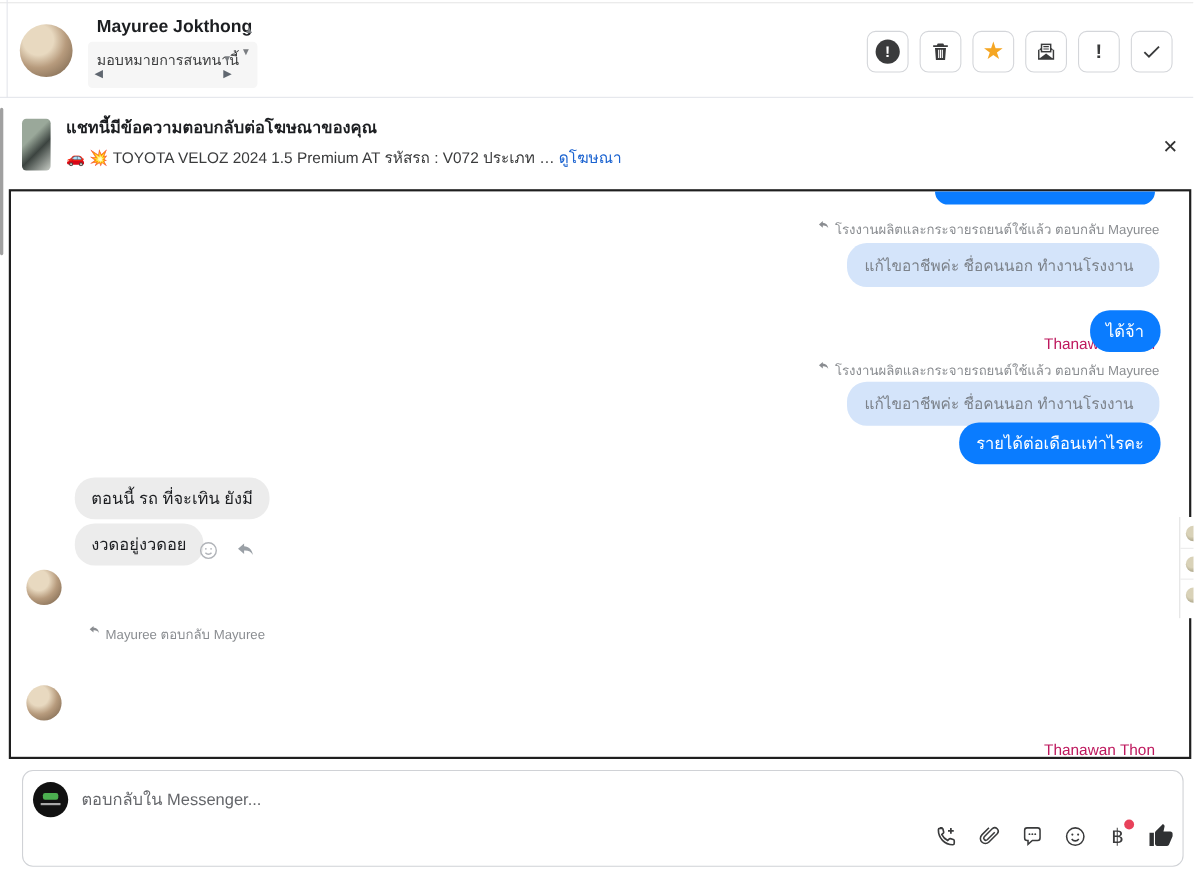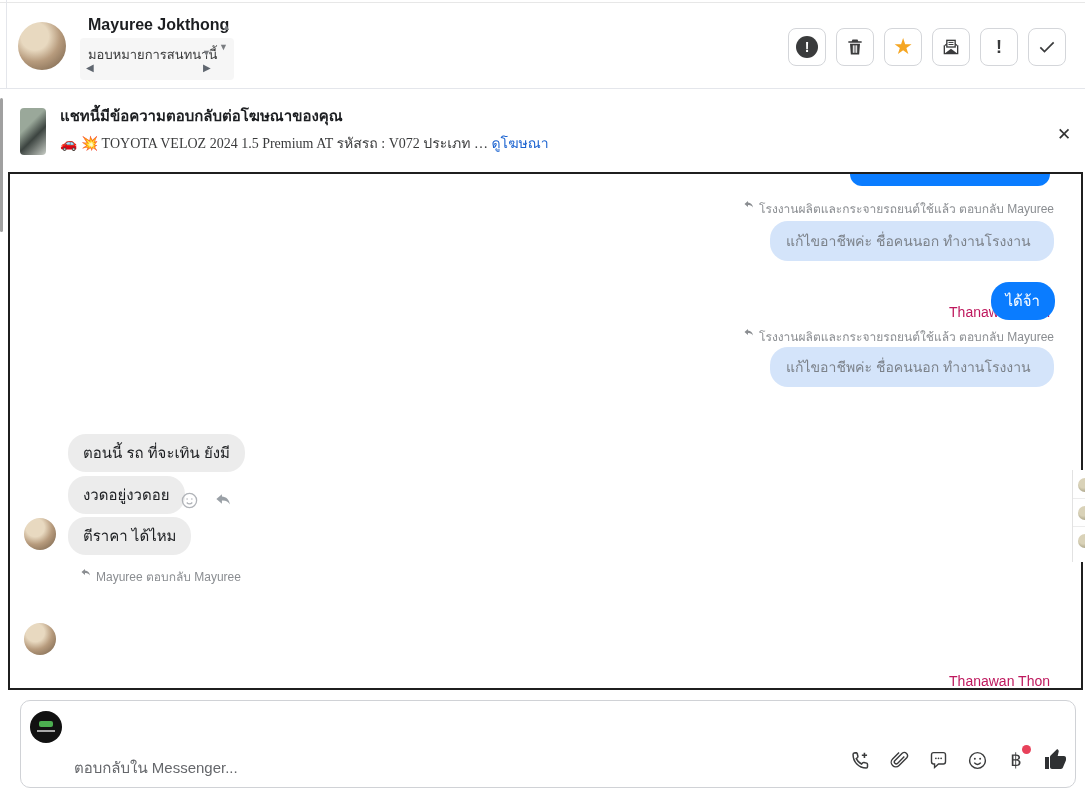--- a/index.html
+++ b/index.html
@@ -28,21 +28,21 @@
     background:#fff; display:flex; align-items:center; justify-content:center; cursor:pointer; }
   .report-circle { width:22px; height:22px; border-radius:50%; background:#3a3b3c; color:#fff;
     font-size:14px; font-weight:bold; display:flex; align-items:center; justify-content:center; }
   .star-glyph { color:#f5a623; font-size:22px; line-height:1; }
   .excl-glyph { color:#3a3b3c; font-size:18px; font-weight:bold; }
 
   
   .ad-thumb { left:20px; top:108px; width:26px; height:47px; border-radius:4px;
     background:linear-gradient(135deg,#9aa89a 0 35%,#3c4440 60%,#c9cec7 100%); }
   .ad-title { left:60px; top:104px; font-size:15px; font-weight:bold; color:#1c1e21; }
-  .ad-subtitle { left:60px; top:132px; font-size:14px; color:#3a3b3c;font-family:Liberation Serif, serif; }
+  .ad-subtitle { left:60px; top:132px; font-size:14px; color:#3a3b3c; }
   .ad-link { color:#1b63d0; cursor:pointer; }
   .banner-close { left:1052px; top:122px; width:24px; height:24px; font-size:17px; color:#333;
     display:flex; align-items:center; justify-content:center; cursor:pointer; }
 
   
   .page-scrollbar { left:0; top:98px; width:3px; height:134px; background:#a0a0a0; border-radius:2px; }
 
   
   .chat-panel { left:8px; top:172px; width:1075px; height:518px; border:2px solid #1f1f1f; background:#fff; }
 
@@ -56,21 +56,21 @@
   .sender-name { font-size:14px; color:#be185d; }
   .avatar-sm { width:32px; height:32px; }
   .hover-actions { display:flex; align-items:center; gap:10px; }
 
   
   .composer { left:20px; top:700px; width:1056px; height:88px; border:1px solid #d0d2d6; border-radius:10px; background:#fff; }
   .page-logo { left:30px; top:711px; width:32px; height:32px; border-radius:50%; background:#111;
     position:absolute; overflow:hidden; }
   .page-logo .logo-bar { position:absolute; left:9px; top:10px; width:14px; height:6px; background:#4caf50; border-radius:2px; }
   .page-logo .logo-line { position:absolute; left:7px; top:19px; width:18px; height:2px; background:#e8e8e8; opacity:.7; }
-  .composer-input { left:74px; top:752px; width:700px; height:30px; border:none; outline:none;
+  .composer-input { left:74px; top:712px; width:700px; height:30px; border:none; outline:none;
     font-size:15px; color:#4d7c0f; background:transparent; font-family:inherit; }
   .composer-input::placeholder { color:#65676b; opacity:1; }
   .composer-icons { left:auto; right:18px; top:748px; display:flex; align-items:center; gap:15px; }
   .cicon { width:24px; height:24px; display:flex; align-items:center; justify-content:center;
     color:#3a3b3c; cursor:pointer; position:relative; }
   .baht-glyph { font-size:18px; color:#3a3b3c; }
   .red-dot { position:absolute; right:-3px; top:-3px; width:9px; height:9px; border-radius:50%; background:#e8415a; }
 
   
   .right-peek { left:1072px; top:470px; width:13px; height:92px; background:#fff; border-left:1px solid #e2e2e2; }
@@ -176,20 +176,23 @@
     <span>
       <svg width="12" height="12" viewBox="0 0 24 24" fill="#8a8d91">
           <path d="M10 4L3 10l7 6v-4c5-.3 8 1.4 10 5-.6-6-4.6-9.7-10-10V4z"></path>
         </svg>
     </span>
     <span>โรงงานผลิตและกระจายรถยนต์ใช้แล้ว ตอบกลับ Mayuree</span>
   </div>
   <div class="abs bubble bubble-quote" style="left:770px; top:347px; width:284px;">
     <span>แก้ไขอาชีพค่ะ ชื่อคนนอก ทำงานโรงงาน</span>
   </div>
+  <div class="abs bubble bubble-blue" style="right:30px; top:384px; z-index:2;">
+    <span>รายได้ต่อเดือนเท่าไรคะ</span>
+  </div>
 
   <div class="abs bubble bubble-gray" style="left:68px; top:434px;">
     <span>ตอนนี้ รถ ที่จะเทิน ยังมี</span>
   </div>
   <div class="abs bubble bubble-gray" style="left:68px; top:476px;">
     <span>งวดอยู่งวดอย</span>
   </div>
   <div class="abs hover-actions" style="left:177px; top:488px;">
     <span class="cicon">
       <svg width="19" height="19" viewBox="0 0 24 24" fill="none" stroke="#b0b3b8" stroke-width="1.6">
@@ -199,23 +202,20 @@
           <path d="M8.5 14.5c1 1.2 2.2 1.8 3.5 1.8s2.5-.6 3.5-1.8"></path>
       </svg>
     </span>
     <span class="cicon">
       <svg width="19" height="19" viewBox="0 0 24 24" fill="#9aa0a6">
           <path d="M10 4L3 10l7 6v-4c5-.3 8 1.4 10 5-.6-6-4.6-9.7-10-10V4z"></path>
         </svg>
     </span>
   </div>
   <div class="abs avatar avatar-sm" style="left:24px; top:518px;"></div>
-  <div class="abs bubble bubble-gray" style="left:68px; top:517px;">
-    <span>ตีราคา ได้ไหม</span>
-  </div>
 
   <div class="abs reply-context" style="left:80px; top:567px;">
     <span>
       <svg width="12" height="12" viewBox="0 0 24 24" fill="#8a8d91">
           <path d="M10 4L3 10l7 6v-4c5-.3 8 1.4 10 5-.6-6-4.6-9.7-10-10V4z"></path>
         </svg>
     </span>
     <span>Mayuree ตอบกลับ Mayuree</span>
   </div>
   <div class="abs avatar avatar-sm" style="left:24px; top:623px; z-index:2;"></div>

